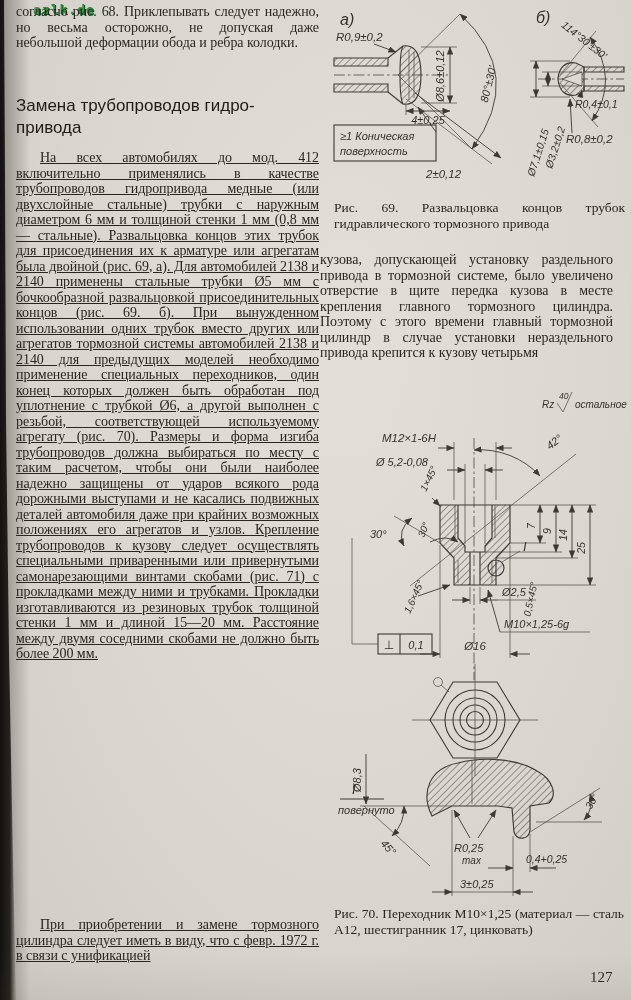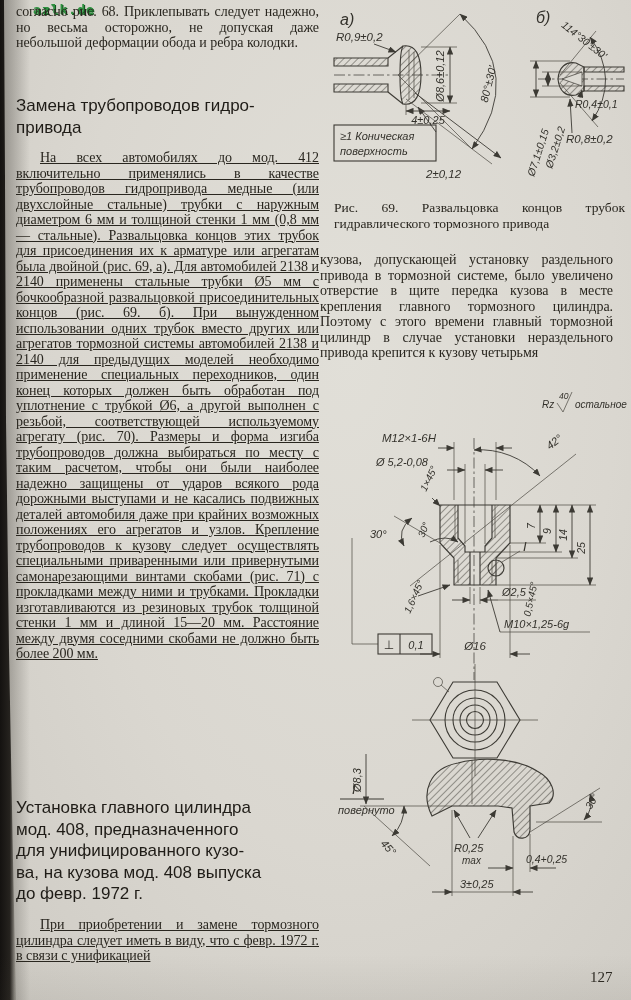--- a/index.html
+++ b/index.html
@@ -42,25 +42,20 @@
 
 <div class="page">
   <div class="binding-shade"></div>
   <div class="binding"></div>
   <div class="watermark">azlk.de</div>
 
   <p class="body-text" style="left:16px;top:4px;width:303px;">согласно рис. 68. Приклепывать следует надежно, но весьма осторожно, не допуская даже небольшой деформации обода и ребра колодки.</p>
   <h2 class="heading" style="left:16px;top:95px;width:304px;">Замена трубопроводов гидро-
 привода</h2>
   <p class="body-text indent" style="left:16px;top:150px;width:303px;">На всех автомобилях до мод. 412 включительно применялись в качестве трубопроводов гидропривода медные (или двухслойные стальные) трубки с наружным диаметром 6 мм и толщиной стенки 1 мм (0,8 мм — стальные). Развальцовка концов этих трубок для присоединения их к арматуре или агрегатам была двойной (рис. 69, а). Для автомобилей 2138 и 2140 применены стальные трубки Ø5 мм с бочкообразной развальцовкой присоединительных концов (рис. 69. б). При вынужденном использовании одних трубок вместо других или агрегатов тормозной системы автомобилей 2138 и 2140 для предыдущих моделей необходимо применение специальных переходников, один конец которых должен быть обработан под уплотнение с трубкой Ø6, а другой выполнен с резьбой, соответствующей используемому агрегату (рис. 70). Размеры и форма изгиба трубопроводов должна выбираться по месту с таким расчетом, чтобы они были наиболее надежно защищены от ударов всякого рода дорожными выступами и не касались подвижных деталей автомобиля даже при крайних возможных положениях его агрегатов и узлов. Крепление трубопроводов к кузову следует осуществлять специальными приваренными или привернутыми самонарезающими винтами скобами (рис. 71) с прокладками между ними и трубками. Прокладки изготавливаются из резиновых трубок толщиной стенки 1 мм и длиной 15—20 мм. Расстояние между двумя соседними скобами не должно быть более 200 мм.</p>
-  <h2 class="heading" style="left:16px;top:797px;width:306px;">Установка главного цилиндра
-мод. 408, предназначенного
-для унифицированного кузо-
-ва, на кузова мод. 408 выпуска
-до февр. 1972 г.</h2>
   <p class="body-text indent" style="left:16px;top:917px;width:303px;">При приобретении и замене тормозного цилиндра следует иметь в виду, что с февр. 1972 г. в связи с унификацией</p>
 
   <svg class="figsvg" style="left:330px;top:1px;" width="298" height="188" viewBox="0 0 298 188">
     <defs>
       <pattern id="h69" width="5" height="5" patternUnits="userSpaceOnUse" patternTransform="rotate(45)">
         <line x1="0" y1="0" x2="0" y2="5" stroke="#46443e" stroke-width="1"></line>
       </pattern>
       <marker id="arr69" viewBox="0 0 10 8" refX="9.5" refY="4" markerWidth="9" markerHeight="7" orient="auto-start-reverse">
         <path d="M0,0 L10,4 L0,8 Z" fill="#3c3a34"></path>
       </marker>
@@ -279,15 +274,16 @@
       <line class="dim" x1="100" y1="504" x2="120" y2="504" marker-end="url(#arr70)"></line>
       <line class="dim" x1="201" y1="504" x2="181" y2="504" marker-end="url(#arr70)"></line>
       <text class="lbl" x="128" y="500" font-size="11">3±0,25</text>
 
       <line class="thin" x1="198" y1="444" x2="268" y2="400"></line>
       <path class="dim" d="M258,406 A28,28 0 0 1 252,432" marker-start="url(#arr70)" marker-end="url(#arr70)"></path>
       <text class="lbl" x="259" y="422" font-size="10.5" transform="rotate(-60 259 422)">30°</text>
     </g>
   </svg>
 
+  <p class="caption" style="left:334px;top:906px;width:290px;">Рис. 70. Переходник М10×1,25 (материал — сталь А12, шестигранник 17, цинковать)</p>
 
   <div class="page-number">127</div>
 </div>
 
 </body></html>

